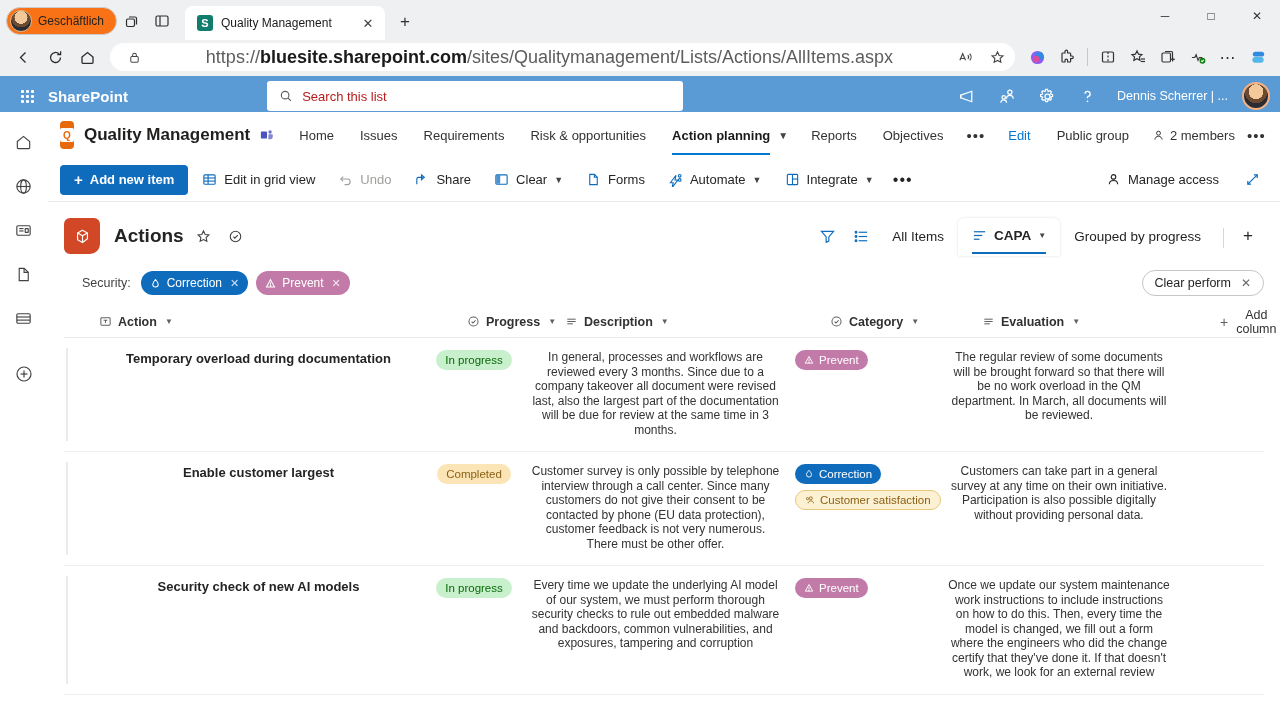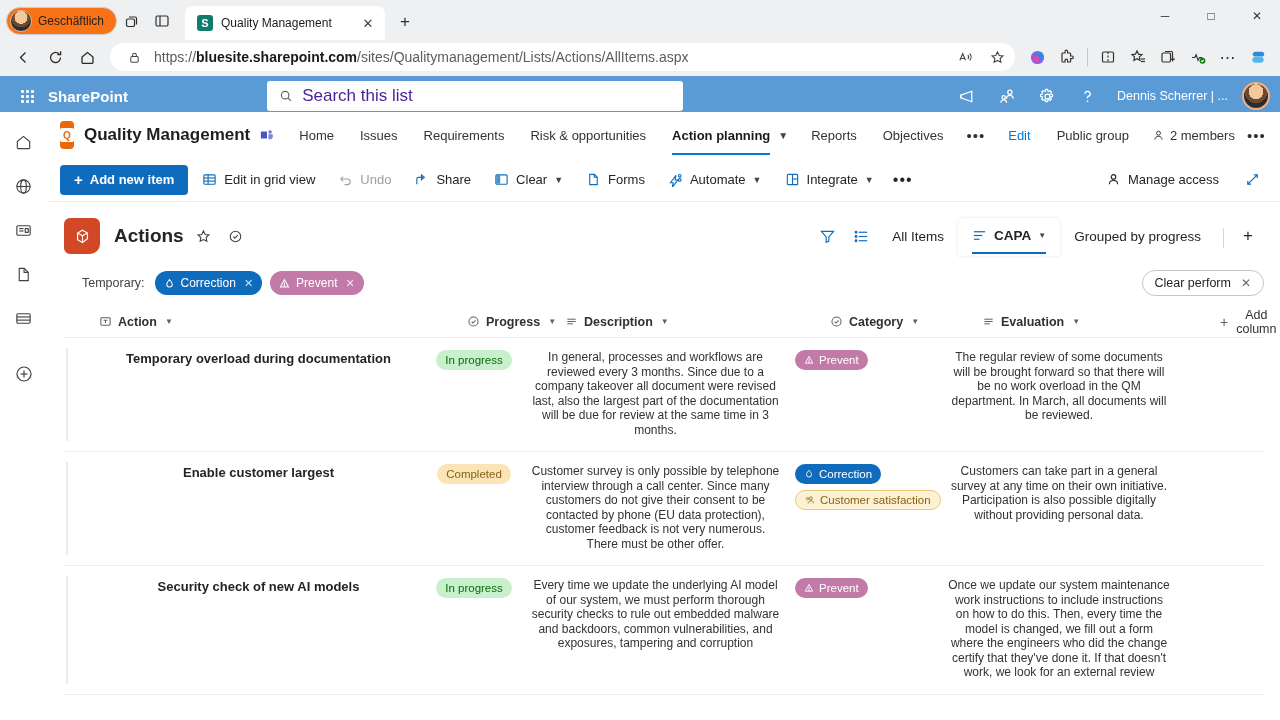--- a/index.html
+++ b/index.html
@@ -44,40 +44,40 @@
   .new-tab { width: 28px; height: 28px; margin: 0 0 4px 6px; display: flex; align-items: center; justify-content: center; color: #2f2f2f; font-size: 17px; }
   .win-controls { position: absolute; right: 0; top: 0; display: flex; }
   .win-btn { width: 46px; height: 32px; display: flex; align-items: center; justify-content: center; color: #333; font-size: 12px; }
 
   .addressbar { height: 36px; display: flex; align-items: center; gap: 2px; padding: 0 8px 2px 8px; }
   .nav-btn { width: 30px; height: 28px; display: flex; align-items: center; justify-content: center; color: #2b2b2b; }
   .urlbox {
     flex: 1; height: 28px; background: #fff; border-radius: 14px;
     display: flex; align-items: center; gap: 8px; padding: 0 6px 0 12px; margin: 0 6px;
   }
-  .url-text { flex: 1; font-size: 14px; color: #5d5d5d; white-space: nowrap; overflow: hidden; }
+  .url-text { flex: 1; font-size: 18px; color: #5d5d5d; white-space: nowrap; overflow: hidden; text-align: center; }
   .url-text b { color: #1a1a1a; font-weight: 600; }
   .url-icon { width: 24px; height: 24px; display: flex; align-items: center; justify-content: center; color: #444; }
   .tb-icon { width: 28px; height: 28px; display: flex; align-items: center; justify-content: center; color: #333; flex: none; }
   .tb-sep { width: 1px; height: 18px; background: #c8c8c8; margin: 0 4px; }
 
   
   .suitebar {
     height: 40px; background: #5b9bd5; display: flex; align-items: center;
     padding: 0 10px; color: #fff;
   }
   .waffle { width: 34px; height: 34px; display: flex; align-items: center; justify-content: center; }
   .waffle-grid { display: grid; grid-template-columns: repeat(3, 3px); grid-gap: 2px; }
   .waffle-grid i { width: 3px; height: 3px; background: #fff; border-radius: 1px; display: block; }
   .sp-brand { font-size: 15px; font-weight: bold; margin-left: 4px; letter-spacing: .1px; }
   .sp-search {
     width: 416px; height: 30px; background: #fff; border-radius: 3px;
     display: flex; align-items: center; gap: 9px; padding: 0 12px; margin-left: 139px;
   }
-  .sp-search-ph { font-size: 17px; color: #4c1d95; }
+  .sp-search-ph { font-size: 13px; color: #b91c1c; }
   .suite-right { margin-left: auto; display: flex; align-items: center; gap: 4px; }
   .suite-icon { width: 36px; height: 36px; display: flex; align-items: center; justify-content: center; color: #fff; }
   .suite-user { font-size: 12.5px; color: #fff; padding: 0 8px; white-space: nowrap; }
   .suite-avatar {
     width: 28px; height: 28px; border-radius: 50%; margin-left: 2px;
     background: radial-gradient(circle at 50% 32%, #f3c89b 0 36%, #6b4a2f 37% 56%, #2b2b33 57% 100%);
     border: 2px solid #f4b183;
   }
 
   
@@ -610,21 +610,21 @@
         <span>CAPA</span>
         <span class="cmd-chev" style="font-size:8px;">▼</span>
       </div>
       <div class="view-tab">Grouped by progress</div>
       <div class="view-sep"></div>
       <div class="view-plus">+</div>
     </div>
   </div>
 
   <div class="filterbar">
-    <span class="filter-label">Temporary:</span>
+    <span class="filter-label">Security:</span>
     <span class="pill correction">
       <span style="display:flex;">
         <svg width="11" height="11" viewBox="0 0 12 12" fill="none" stroke="currentColor" stroke-width="1.1">
             <path d="M6 1.6c1.8 2.1 3 3.6 3 5.1A3 3 0 0 1 3 6.7c0-1.5 1.2-3 3-5.1z"></path>
           </svg>
       </span>
       <span>Correction</span>
       <span class="pill-x">✕</span>
     </span>
     <span class="pill prevent">

